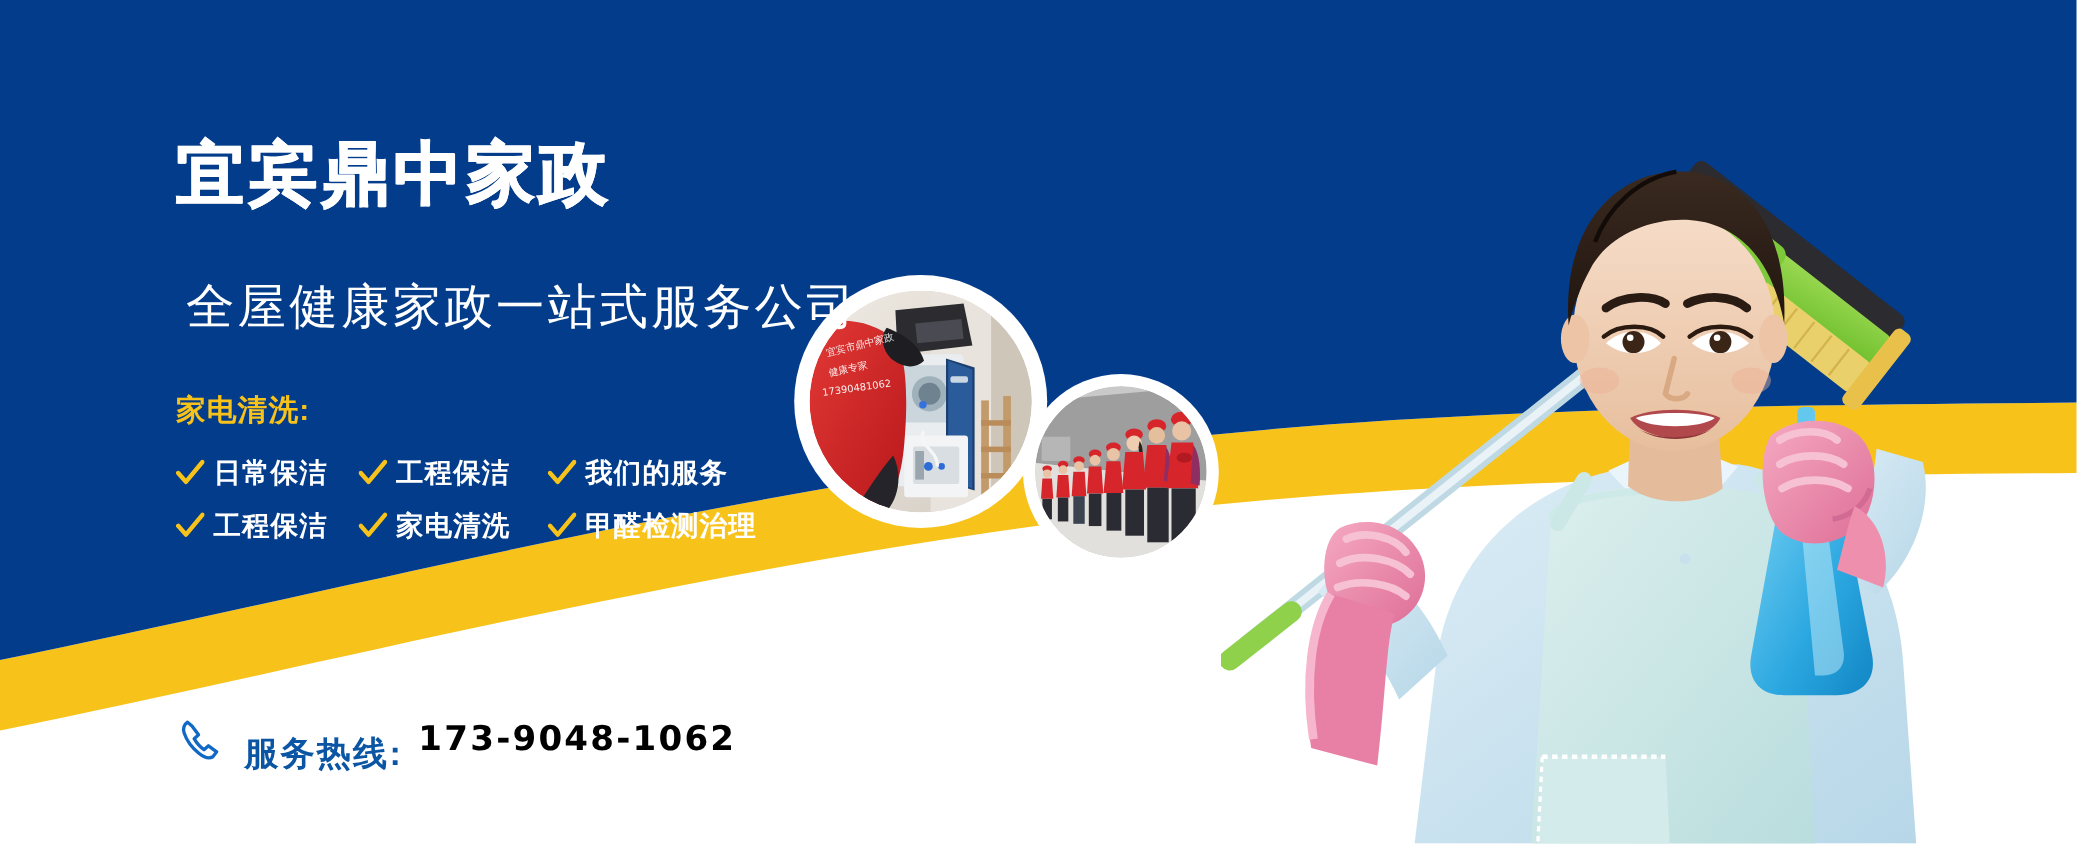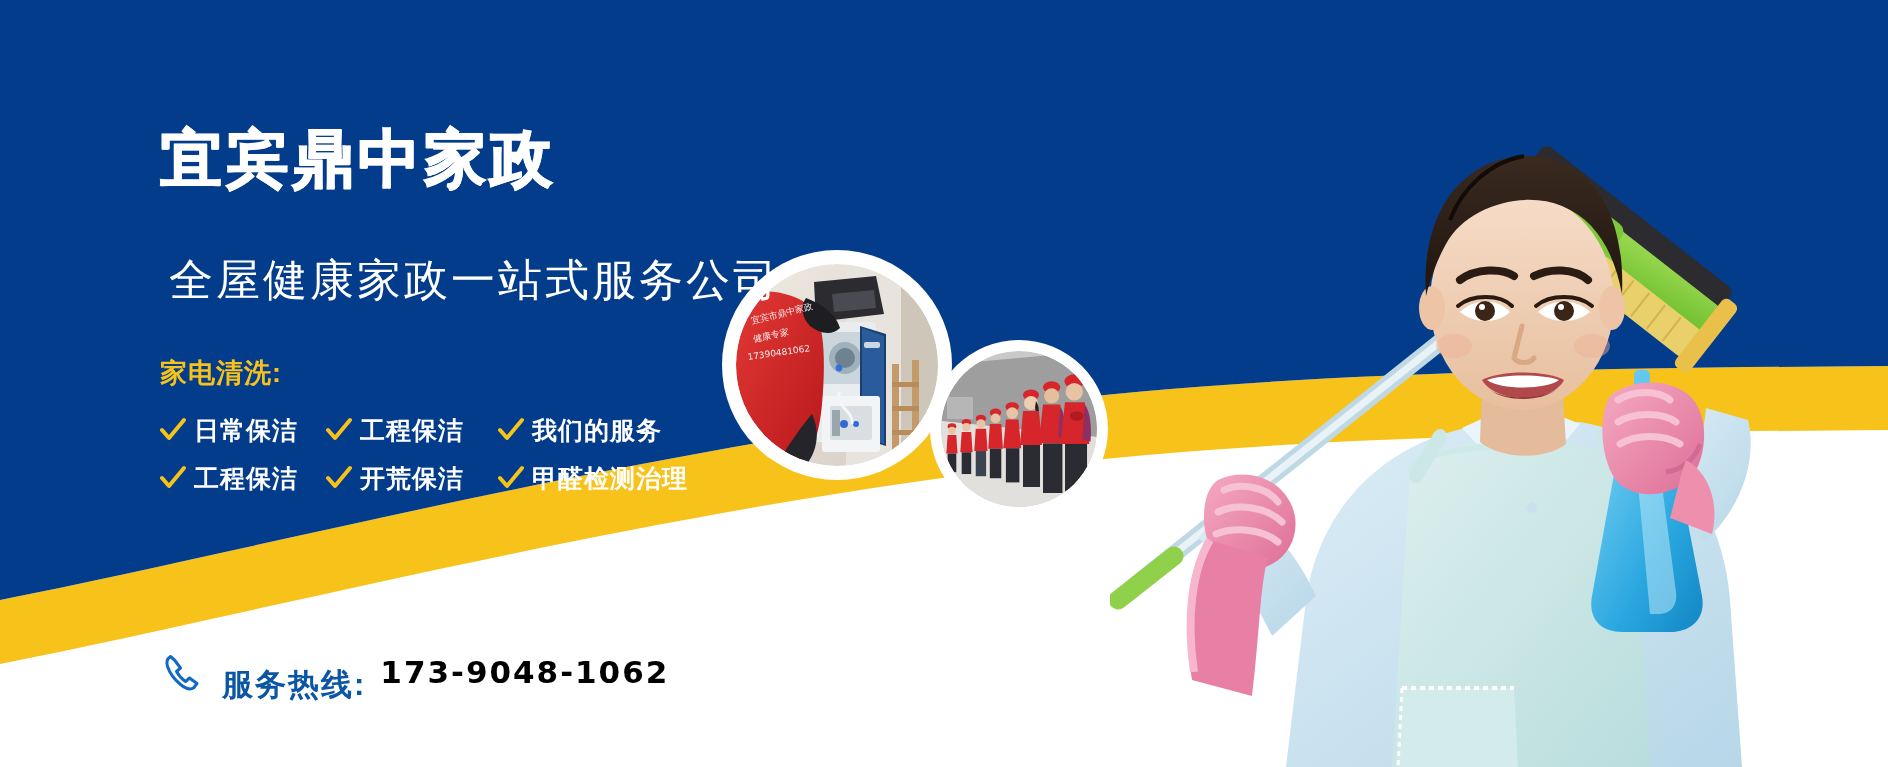--- a/index.html
+++ b/index.html
@@ -232,21 +232,21 @@
           </span>
           <span class="service-label">工程保洁</span>
         </div>
 
         <div class="service-item">
           <span class="check-icon">
             <svg viewBox="0 0 26 26" xmlns="http://www.w3.org/2000/svg">
               <path d="M2,13 L9,21 L24,3" fill="none" stroke="#F7C21A" stroke-width="4" stroke-linecap="round" stroke-linejoin="round"></path>
             </svg>
           </span>
-          <span class="service-label">开荒保洁</span>
+          <span class="service-label">家电清洗</span>
         </div>
 
         <div class="service-item">
           <span class="check-icon">
             <svg viewBox="0 0 26 26" xmlns="http://www.w3.org/2000/svg">
               <path d="M2,13 L9,21 L24,3" fill="none" stroke="#F7C21A" stroke-width="4" stroke-linecap="round" stroke-linejoin="round"></path>
             </svg>
           </span>
           <span class="service-label">甲醛检测治理</span>
         </div>

